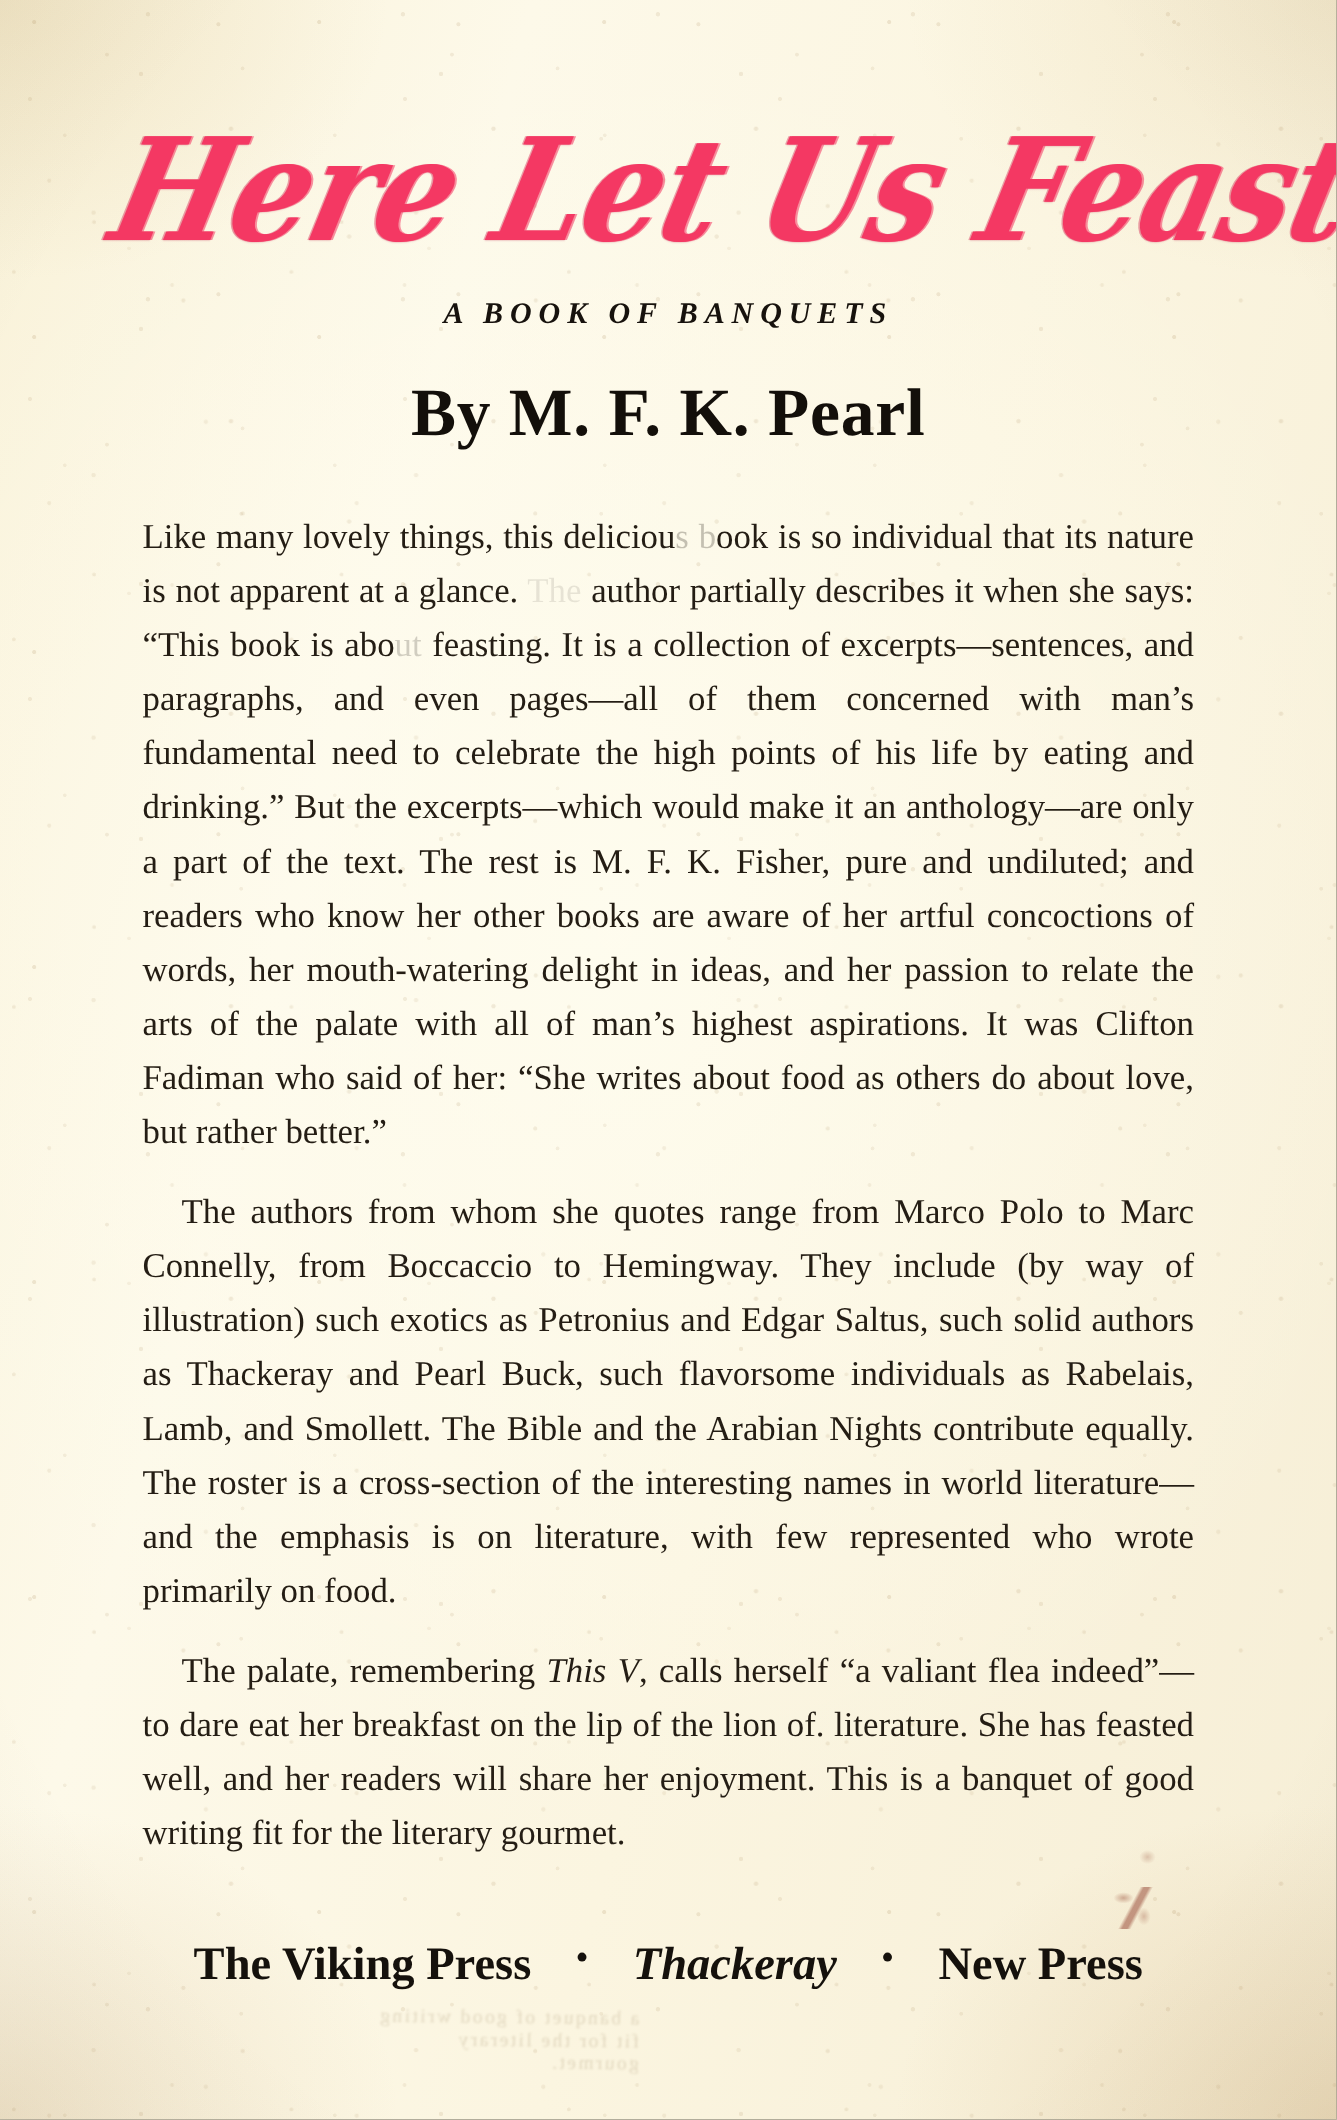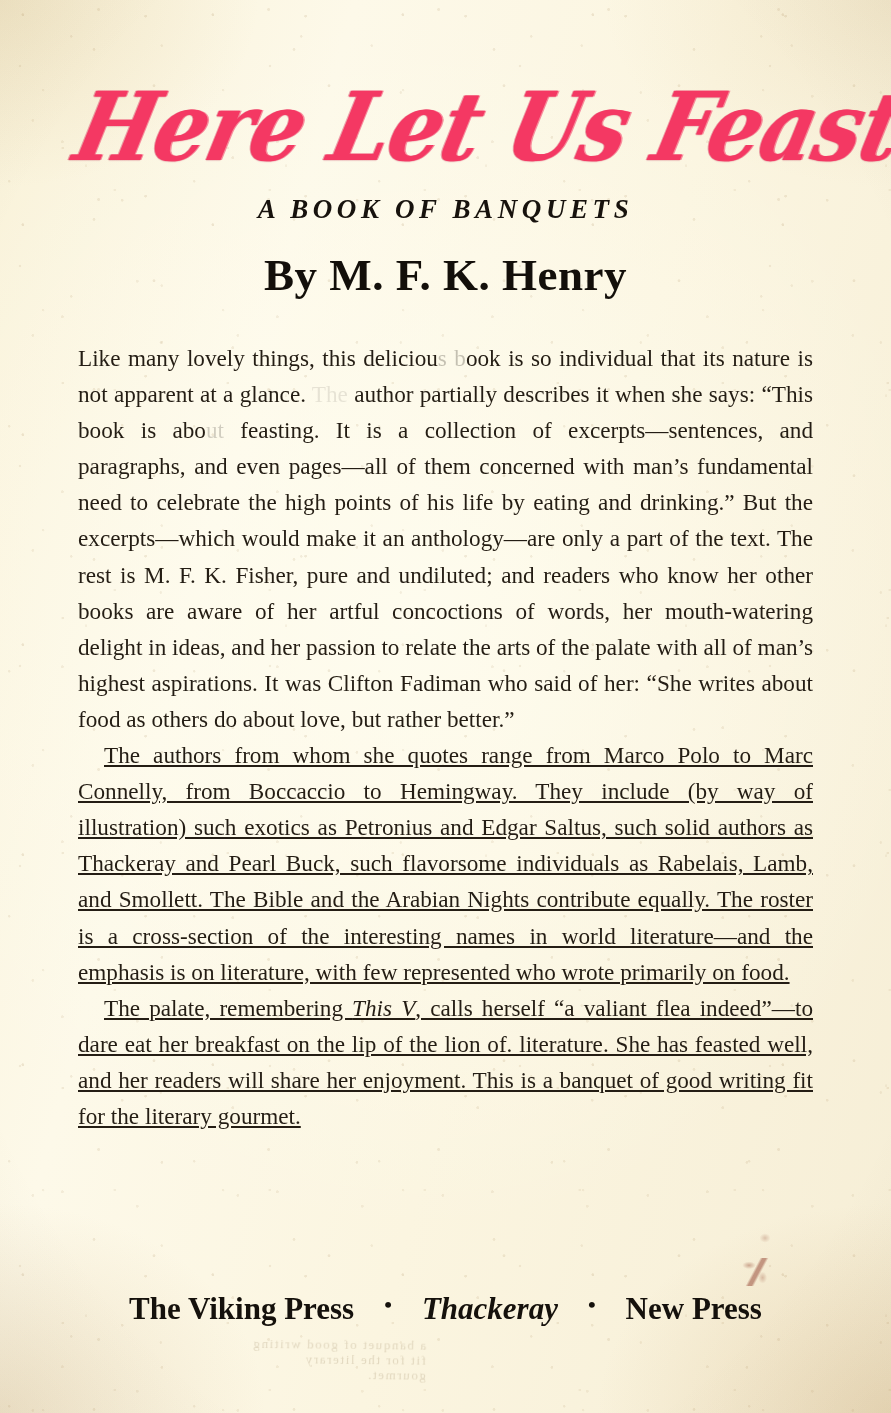--- a/index.html
+++ b/index.html
@@ -152,21 +152,21 @@
       0 1px 1px rgba(180,30,70,.22);
     filter: saturate(1.06);
   }
 
   
   .subtitle {
     margin-top: 24px;
     text-align: center;
     font-style: italic;
     font-weight: 700;
-    font-size: 27px;
+    font-size: 20px;
     line-height: 30px;
     letter-spacing: 4.6px;
     color: #17120d;
   }
 
   
   .byline {
     margin-top: 26px;
     text-align: center;
     font-weight: 700;
@@ -174,34 +174,33 @@
     line-height: 50px;
     letter-spacing: .5px;
     color: #130f0a;
   }
 
   
   .blurb {
     margin-top: 40px;
   }
   .blurb p {
-    margin: 0;
+    margin: 17px;
     text-align: justify;
     text-justify: inter-word;
     font-size: 23.2px;
     line-height: 36.1px;
     color: #241d14;
     hyphens: none;
   }
   .blurb p.indent {
     text-indent: 26px;
   }
   .blurb p + p {
     margin-top: 0;
-    text-decoration: underline;
   }
   .blurb em {
     font-style: italic;
   }
 
   
   .faded-1  { opacity: .26; }
   .faded-2  { opacity: .10; }
   .faded-3  { opacity: .20; }
 
@@ -240,21 +239,21 @@
   <div class="grain"></div>
 
   <div class="content">
 
     <div class="title-wrap">
       <span class="title-script">Here Let Us Feast</span>
     </div>
 
     <div class="subtitle">A BOOK OF BANQUETS</div>
 
-    <div class="byline">By M. F. K. Henry</div>
+    <div class="byline">By M. F. K. Pearl</div>
 
     <div class="blurb">
 
       <p><span>Like many lovely things, this deliciou</span><span class="faded-1">s b</span><span>ook is so individual that its nature is not apparent at a glance. </span><span class="faded-2">The</span><span> author partially describes it when she says: “This book is abo</span><span class="faded-3">ut</span><span> feasting. It is a collection of excerpts—sentences, and paragraphs, and even pages—all of them concerned with man’s fundamental need to celebrate the high points of his life by eating and drinking.” But the excerpts—which would make it an anthology—are only a part of the text. The rest is M. F. K. Fisher, pure and undiluted; and readers who know her other books are aware of her artful concoctions of words, her mouth-watering delight in ideas, and her passion to relate the arts of the palate with all of man’s highest aspirations. It was Clifton Fadiman who said of her: “She writes about food as others do about love, but rather better.”</span></p>
 
       <p class="indent">The authors from whom she quotes range from Marco Polo to Marc Connelly, from Boccaccio to Hemingway. They include (by way of illustration) such exotics as Petronius and Edgar Saltus, such solid authors as Thackeray and Pearl Buck, such flavorsome individuals as Rabelais, Lamb, and Smollett. The Bible and the Arabian Nights contribute equally. The roster is a cross-section of the interesting names in world literature—and the emphasis is on literature, with few represented who wrote primarily on food.</p>
 
       <p class="indent"><span>The palate, remembering </span><em>This V</em><span>, calls herself “a valiant flea indeed”—to dare eat her breakfast on the lip of the lion of. literature. She has feasted well, and her readers will share her enjoyment. This is a banquet of good writing fit for the literary gourmet.</span></p>
 
     </div>

